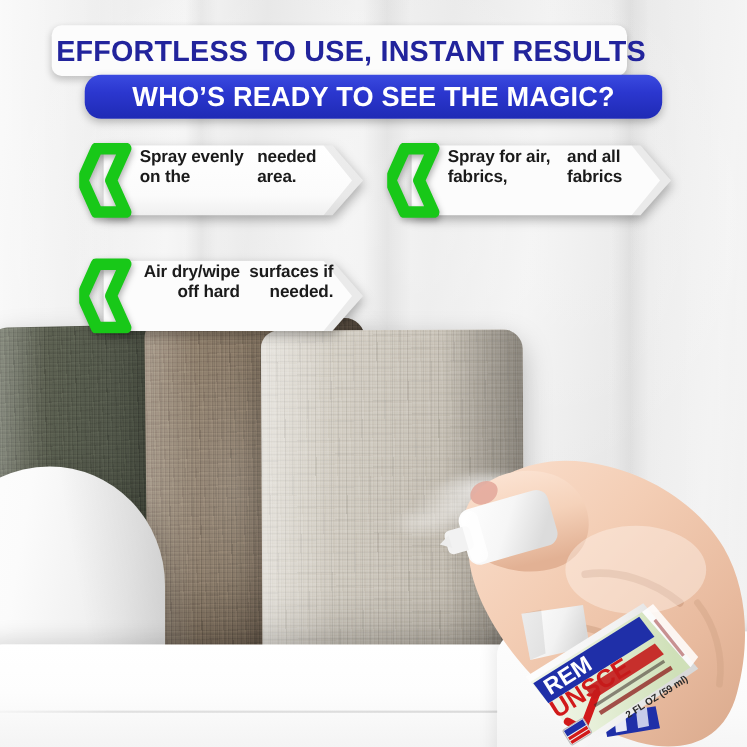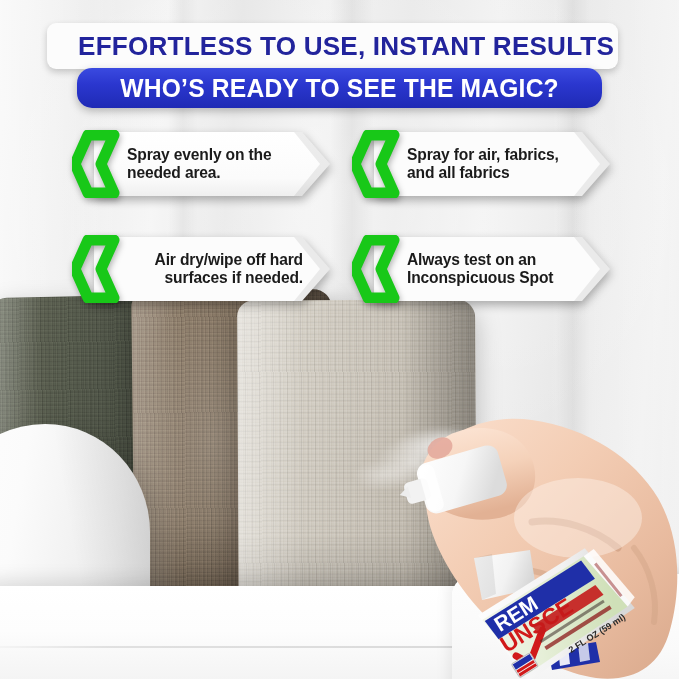--- a/index.html
+++ b/index.html
@@ -153,21 +153,21 @@
   
   #hand-bottle{position:absolute;left:382px;top:372px;width:300px;height:308px;z-index:12;}
 
   
   .headline-wrap{position:absolute;left:0;top:0;width:679px;z-index:40;}
 
   .banner-white{
     position:absolute;left:47px;top:23px;width:523px;height:46px;
     background:#fcfcfc;border-radius:9px;
     box-shadow:0 3px 7px rgba(0,0,0,.20);
-    display:flex;align-items:center;justify-content:flex-end;padding-left:48px;
+    display:flex;align-items:center;justify-content:flex-start;
   }
   .banner-white .txt{
     color:#22249c;
     font-size:26.5px;font-weight:bold;letter-spacing:.2px;
     font-stretch:condensed;
     white-space:nowrap;
     transform:scaleX(.985);
   }
 
   .banner-blue{
@@ -195,21 +195,21 @@
     filter:drop-shadow(1px 3px 3px rgba(0,0,0,.30));
   }
   .callout .plate{
     position:absolute;left:22px;top:4px;width:236px;height:64px;
     z-index:1;
     filter:drop-shadow(1px 4px 5px rgba(0,0,0,.30));
   }
   .callout .label{
     position:absolute;left:55px;top:6px;width:176px;height:60px;
     z-index:3;
-    display:flex;flex-direction:column;justify-content:center;
+    display:flex;justify-content:center;
     color:#1b1b1b;
     font-size:15.6px;font-weight:bold;line-height:1.13;
     letter-spacing:-.15px;
   }
 
   #callout-1{left:72px;top:128px;}
   #callout-2{left:352px;top:128px;}
   #callout-3{left:72px;top:233px;text-align:right;}
   #callout-4{left:352px;top:233px;}
 
@@ -400,27 +400,14 @@
     </svg>
     <svg class="chev" viewBox="0 0 48 68">
       <path d="M42 5 L16 5 L3 34 L16 63 L42 63 L29 34 Z" fill="none" stroke="#18C818" stroke-width="11" stroke-linejoin="round"></path>
     </svg>
     <div class="label">
       <span>Air dry/wipe off hard</span>
       <span>surfaces if needed.</span>
     </div>
   </div>
 
-  <div class="callout" id="callout-4">
-    <svg class="plate" viewBox="0 0 236 64" preserveAspectRatio="none">
-      <path d="M0 0 L208 0 L236 32 L208 64 L0 64 Z" fill="#FCFCFC"></path>
-      <path d="M208 0 L236 32 L208 64 L200 64 L226 32 L200 0 Z" fill="rgba(0,0,0,.07)"></path>
-    </svg>
-    <svg class="chev" viewBox="0 0 48 68">
-      <path d="M42 5 L16 5 L3 34 L16 63 L42 63 L29 34 Z" fill="none" stroke="#18C818" stroke-width="11" stroke-linejoin="round"></path>
-    </svg>
-    <div class="label">
-      <span>Always test on an</span>
-      <span>Inconspicuous Spot</span>
-    </div>
-  </div>
 
 </div>
 
 </body></html>

